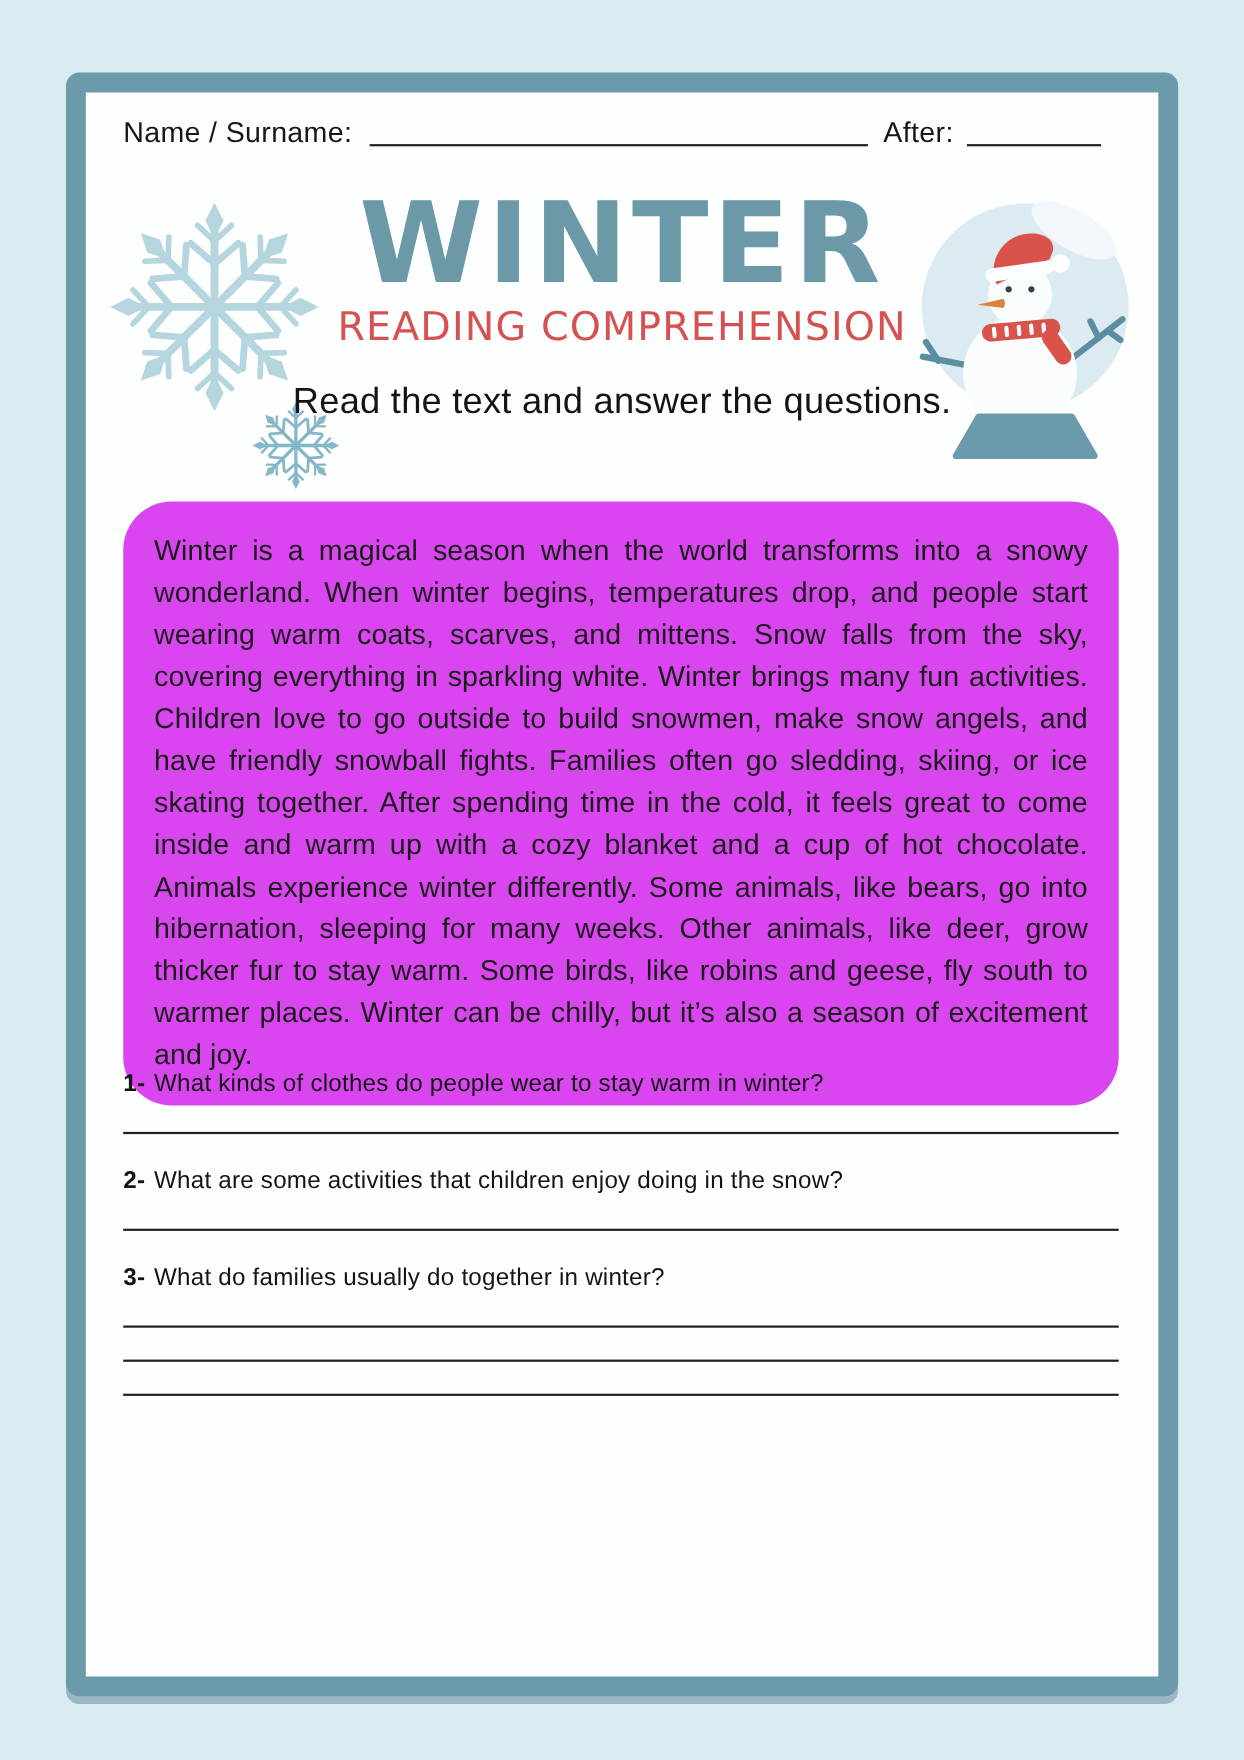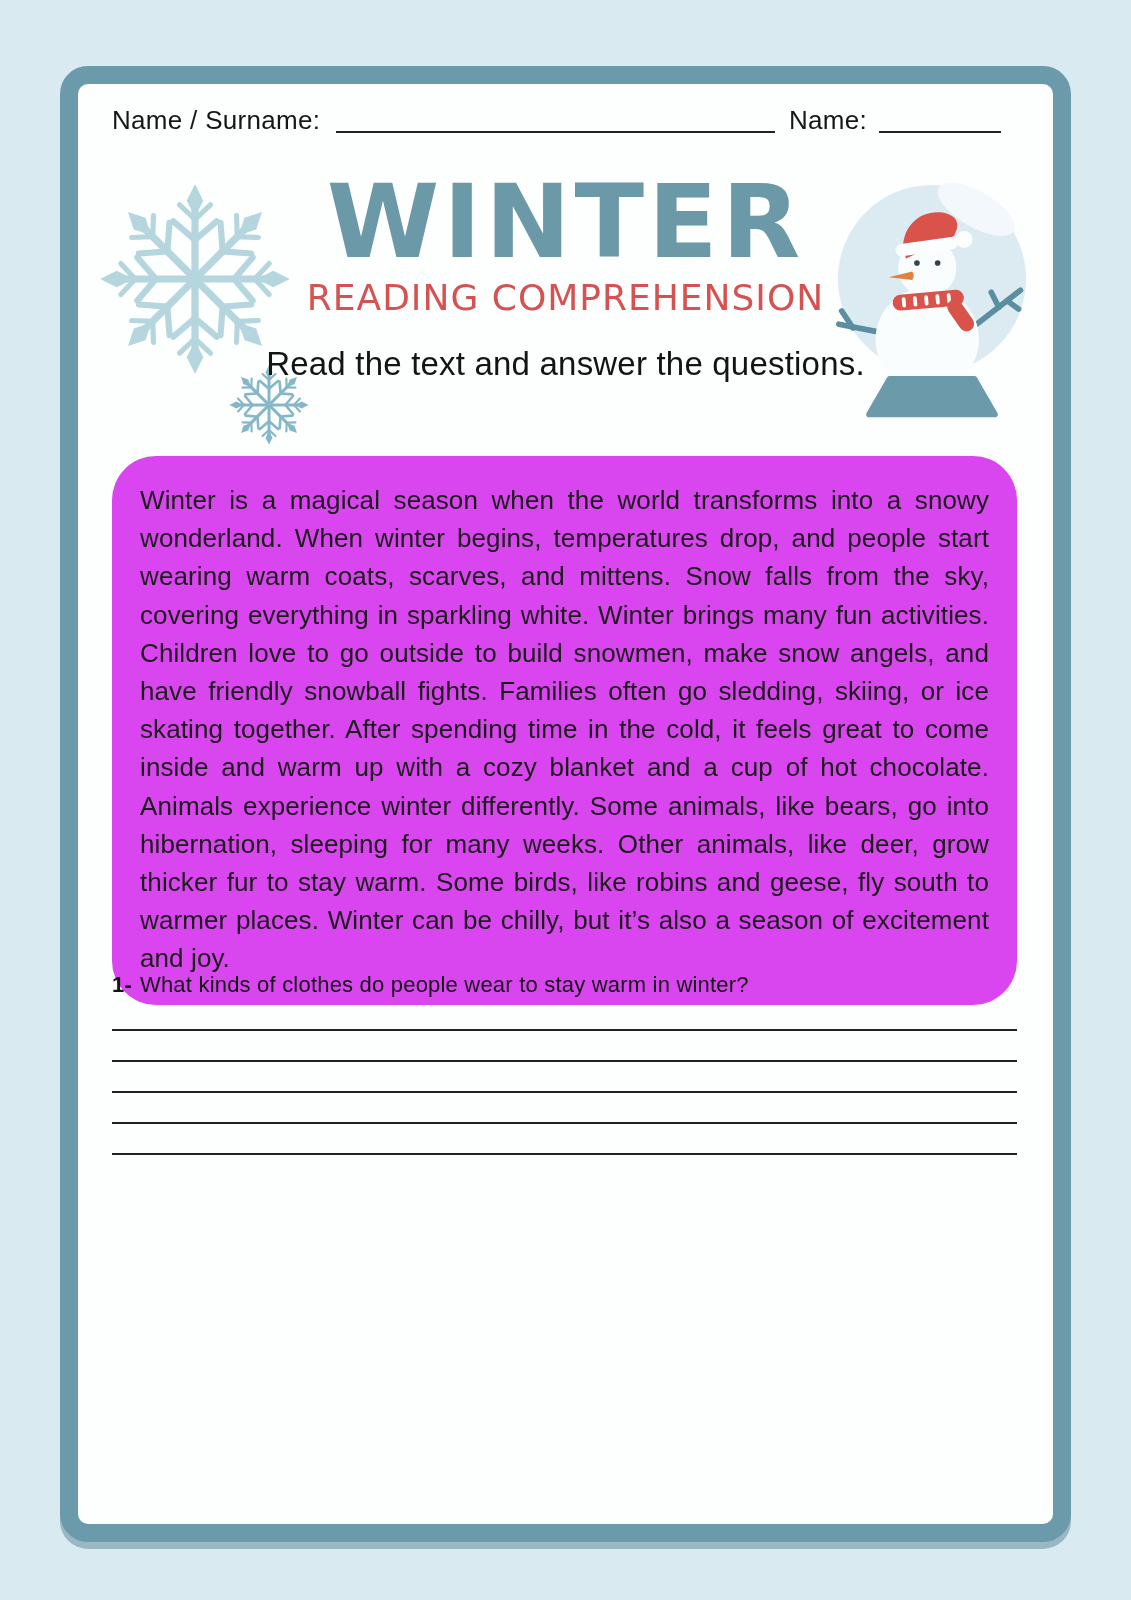--- a/index.html
+++ b/index.html
@@ -9,21 +9,21 @@
     font-family:"Liberation Sans", sans-serif;
     color:#1d1d1b;
     position:relative;
     overflow:hidden;
   }
   .card {
     position:absolute;
     left:60px; top:66px; right:60px; bottom:58px;
     background:#fdfefe;
     border:18px solid #6b9aab;
-    border-radius:28px;
+    border-radius:12px;
     box-shadow:0 7px 0 rgba(77,124,139,0.45);
   }
   
   .header-row {
     position:absolute; top:20px; left:34px; right:52px;
     display:flex; align-items:flex-end;
     font-size:26px; font-weight:500; color:#161616;
     letter-spacing:0.3px;
   }
   .name-line { flex:1; border-bottom:2.5px solid #222; margin:0 14px 3px 16px; height:1.1em; }
@@ -65,21 +65,21 @@
   .a-line { border-bottom:2.5px solid #202020; margin-bottom:29px; height:0; }
 </style>
 </head>
 <body>
 
 <div class="card">
 
   <div class="header-row">
     <span>Name / Surname:</span>
     <span class="name-line"></span>
-    <span>Name:</span>
+    <span>After:</span>
     <span class="date-line"></span>
   </div>
 
   <svg class="flake-big" viewBox="0 0 200 200">
     <defs>
       <g id="armA" stroke="currentColor" fill="currentColor" stroke-linecap="round">
         <path d="M100 100 L100 24" stroke-width="7"></path>
         <path d="M100 8 L108 24 L100 40 L92 24 Z" stroke="none"></path>
         <path d="M100 62 L79 44" stroke-width="6"></path>
         <path d="M100 62 L121 44" stroke-width="6"></path>
@@ -165,22 +165,24 @@
     <path d="M60 224 L150 224 L172 262 L38 262 Z" fill="#6b9aab" stroke="#6b9aab" stroke-width="6" stroke-linejoin="round"></path>
   </svg>
 
   <div class="passage-box">Winter is a magical season when the world transforms into a snowy wonderland. When winter begins, temperatures drop, and people start wearing warm coats, scarves, and mittens. Snow falls from the sky, covering everything in sparkling white. Winter brings many fun activities. Children love to go outside to build snowmen, make snow angels, and have friendly snowball fights. Families often go sledding, skiing, or ice skating together. After spending time in the cold, it feels great to come inside and warm up with a cozy blanket and a cup of hot chocolate. Animals experience winter differently. Some animals, like bears, go into hibernation, sleeping for many weeks. Other animals, like deer, grow thicker fur to stay warm. Some birds, like robins and geese, fly south to warmer places. Winter can be chilly, but it’s also a season of excitement and joy.</div>
 
   <div class="questions">
 
     <div class="q-row"><span class="q-num">1-</span><span>What kinds of clothes do people wear to stay warm in winter?</span></div>
     <div class="a-line"></div>
 
+    <div class="q-row"><span class="q-num">2-</span><span>What are some activities that children enjoy doing in the snow?</span></div>
     <div class="a-line"></div>
 
+    <div class="q-row"><span class="q-num">3-</span><span>What do families usually do together in winter?</span></div>
     <div class="a-line"></div>
 
     <div class="a-line"></div>
 
     <div class="a-line"></div>
 
   </div>
 </div>
 
 </body></html>

